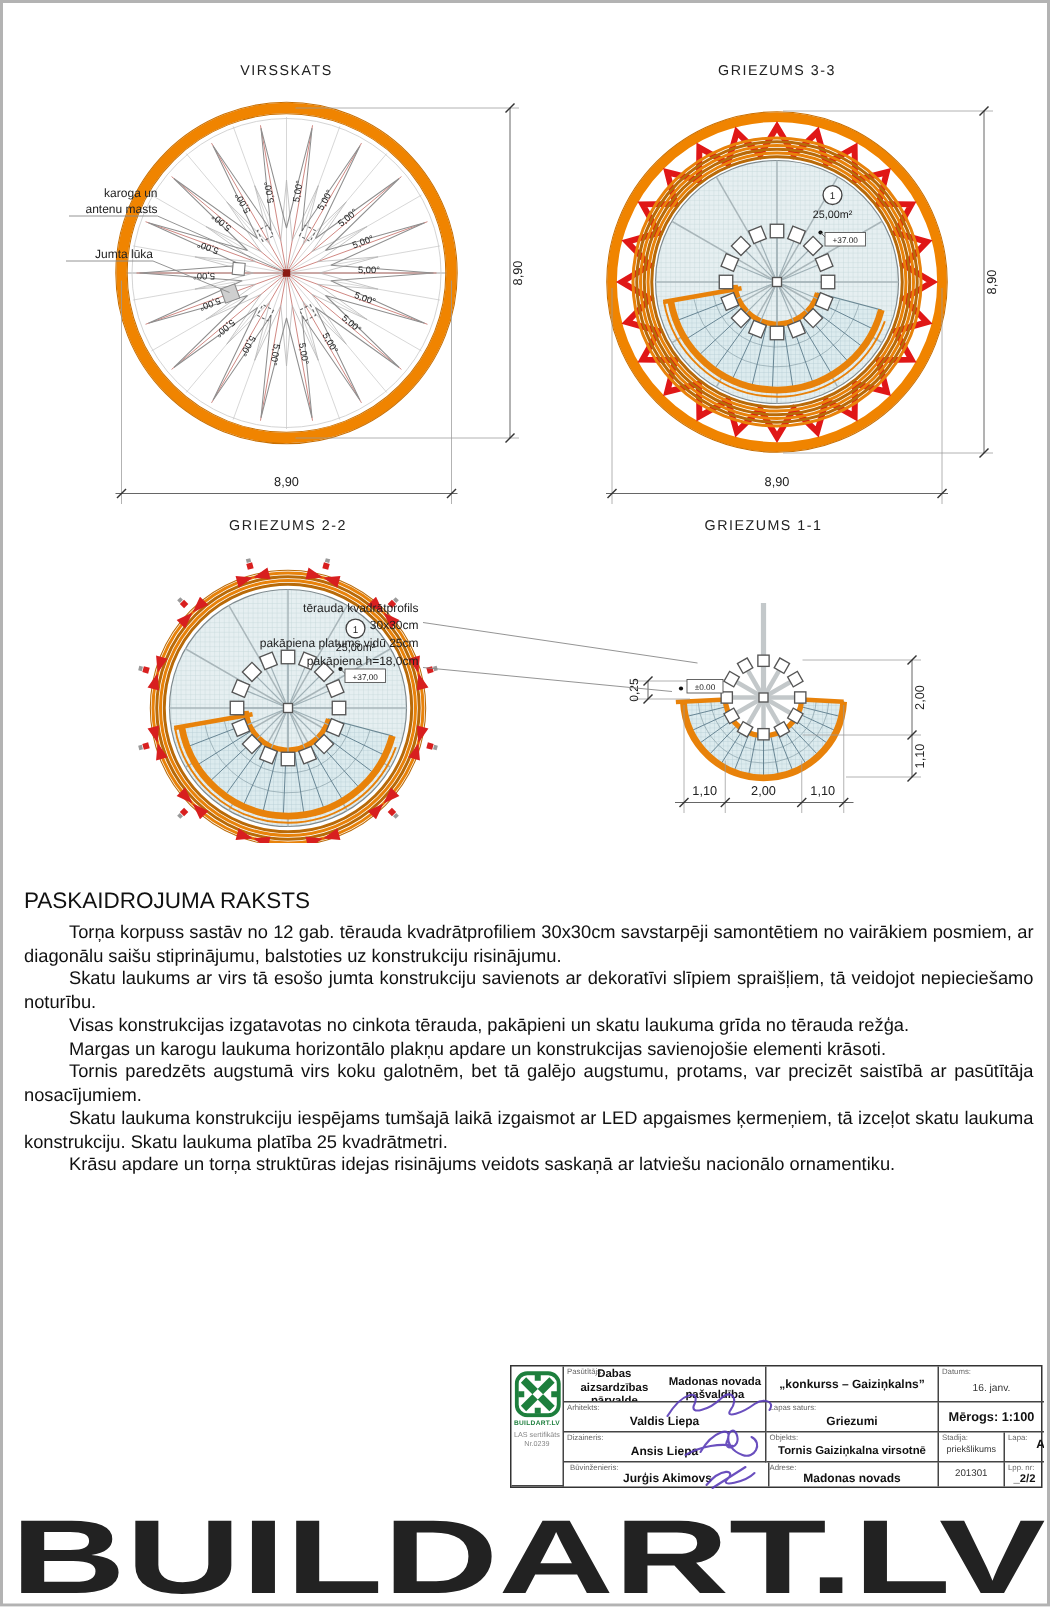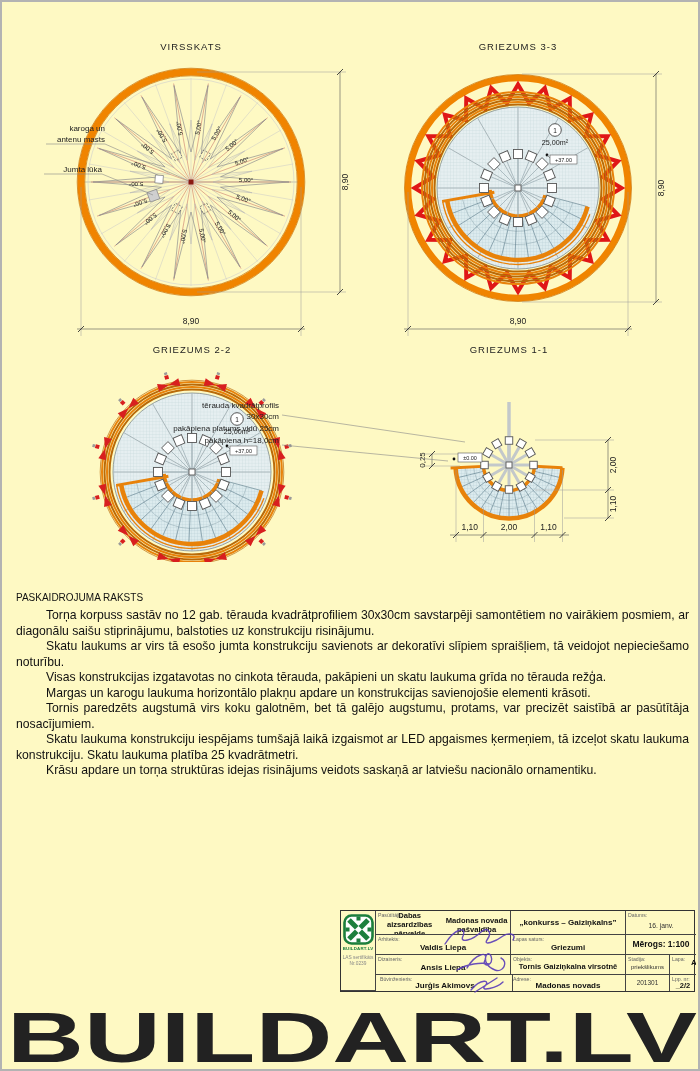--- a/index.html
+++ b/index.html
@@ -1,20 +1,20 @@
 <!DOCTYPE html>
 <html><head>
 <meta charset="utf-8">
 <style>
   html,body{margin:0;padding:0;background:#e8e8e8;}
-  .sheet{position:relative;width:700px;height:1071px;background:#fef9c3;border:2px solid #b3b3b3;box-sizing:border-box;overflow:hidden;font-family:"Liberation Sans",sans-serif;}
+  .sheet{position:relative;width:700px;height:1071px;background:#ffffff;border:2px solid #b3b3b3;box-sizing:border-box;overflow:hidden;font-family:"Liberation Sans",sans-serif;}
   svg text{font-family:"Liberation Sans",sans-serif;fill:#222;}
   #drawings{position:absolute;left:0;top:0;}
   .desc{position:absolute;left:14px;top:590px;width:673px;color:#111;}
-  .desc-h{font-size:10px;margin:0 0 5px 0;}
+  .desc-h{font-size:15px;margin:0 0 5px 0;}
   .desc p{margin:0;text-indent:30px;text-align:justify;font-size:12.2px;line-height:15.5px;}
   .tb{position:absolute;left:338px;top:908px;width:355px;height:82px;box-sizing:border-box;border:1.4px solid #333;font-size:8px;}
   .tb .c{position:absolute;box-sizing:border-box;border-right:1px solid #444;border-bottom:1px solid #444;overflow:hidden;}
   .tb .lab{position:absolute;left:2px;top:1px;font-size:5.2px;color:#666;white-space:nowrap;}
   .tb .val{position:absolute;left:0;right:0;top:6px;bottom:0;display:flex;align-items:center;justify-content:center;flex-direction:row;font-weight:bold;color:#111;text-align:center;line-height:1.15;}
   .tb .val.plain{font-weight:normal;color:#333;}
   .logo-cell{display:flex;flex-direction:column;align-items:center;padding-top:3px;}
   .logo-brand{font-size:4.4px;font-weight:bold;color:#1d7f3d;margin-top:1px;letter-spacing:.2px;}
   .logo-cert{font-size:4.8px;color:#888;margin-top:4px;text-align:center;line-height:1.3;}
   #signatures{position:absolute;left:435px;top:922px;z-index:5;}

